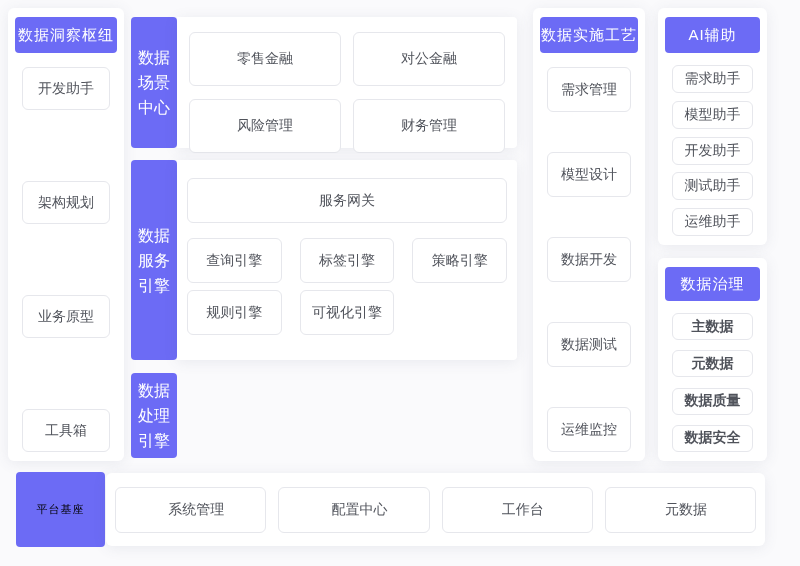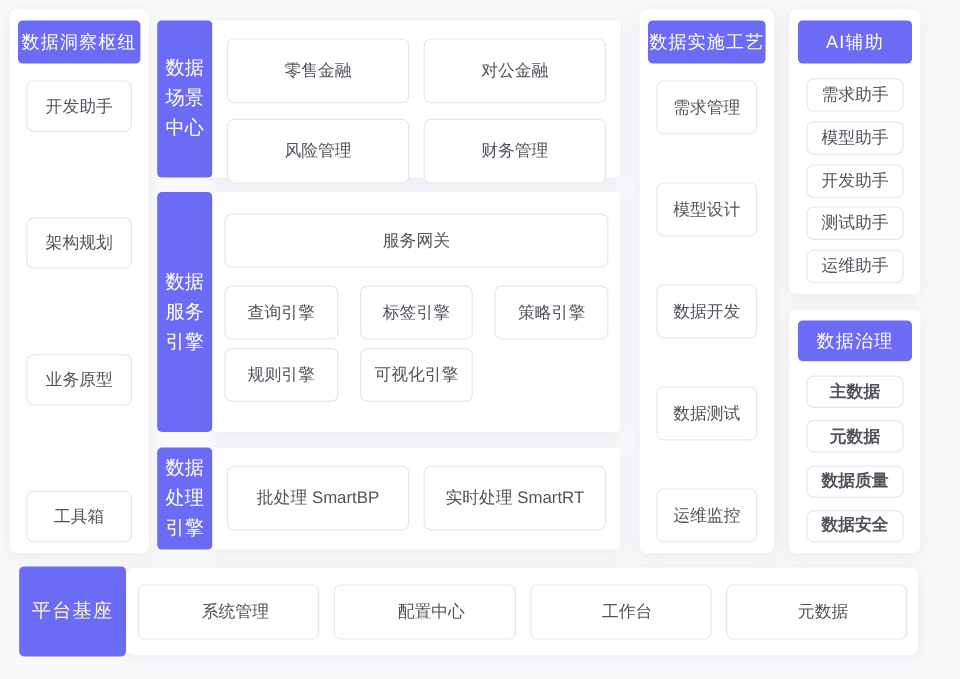--- a/index.html
+++ b/index.html
@@ -118,22 +118,22 @@
     padding:15px 12px 16px;
   }
   #card-processing .box{height:54px;}
 
   
   #platform-label{
     position:absolute;
     left:16px;top:472px;width:89px;height:75px;
     background:var(--accent);
     border-radius:4px;
-    color:#fef9c3;
-    font-size:16px;
+    color:#000000;
+    font-size:11px;
     letter-spacing:1px;
     display:flex;
     align-items:center;
     justify-content:center;
   }
   #panel-platform{
     left:106px;top:473px;width:659px;height:73px;
     flex-direction:row;
     align-items:center;
     padding:0 9px;
@@ -177,24 +177,20 @@
         <div class="box">标签引擎</div>
         <div class="box">策略引擎</div>
         <div class="box">规则引擎</div>
         <div class="box">可视化引擎</div>
       </div>
   </div>
 </div>
 
 <div class="m-row" id="row-processing">
   <div class="strip">数据处理引擎</div>
-  <div class="card" id="card-processing">
-      <div class="box">批处理 SmartBP</div>
-      <div class="box">实时处理 SmartRT</div>
-    </div>
 </div>
 
 <div class="panel" id="panel-implementation">
   <div class="p-header">数据实施工艺</div>
   <div class="v-list">
       <div class="box">需求管理</div>
       <div class="box">模型设计</div>
       <div class="box">数据开发</div>
       <div class="box">数据测试</div>
       <div class="box">运维监控</div>

